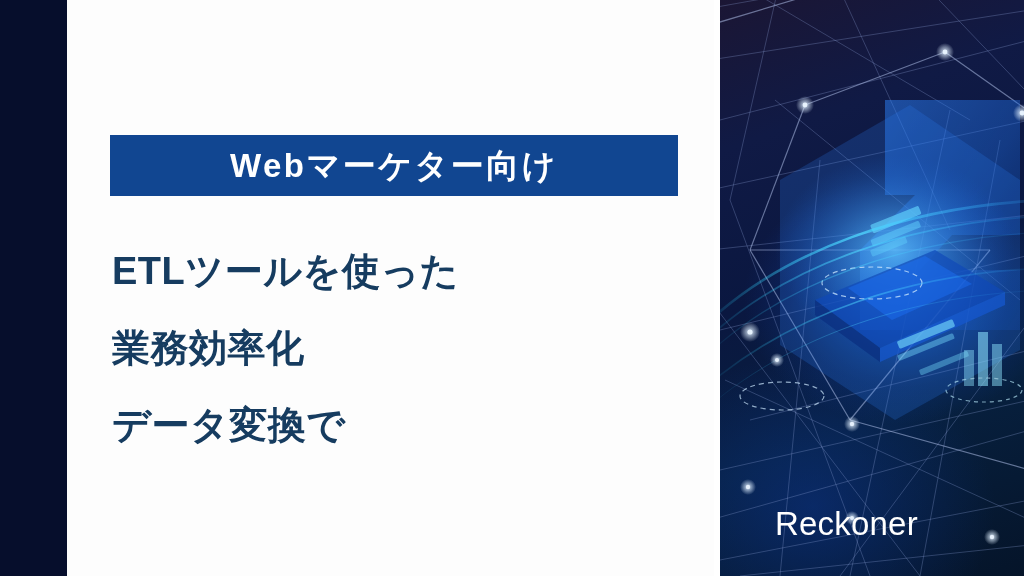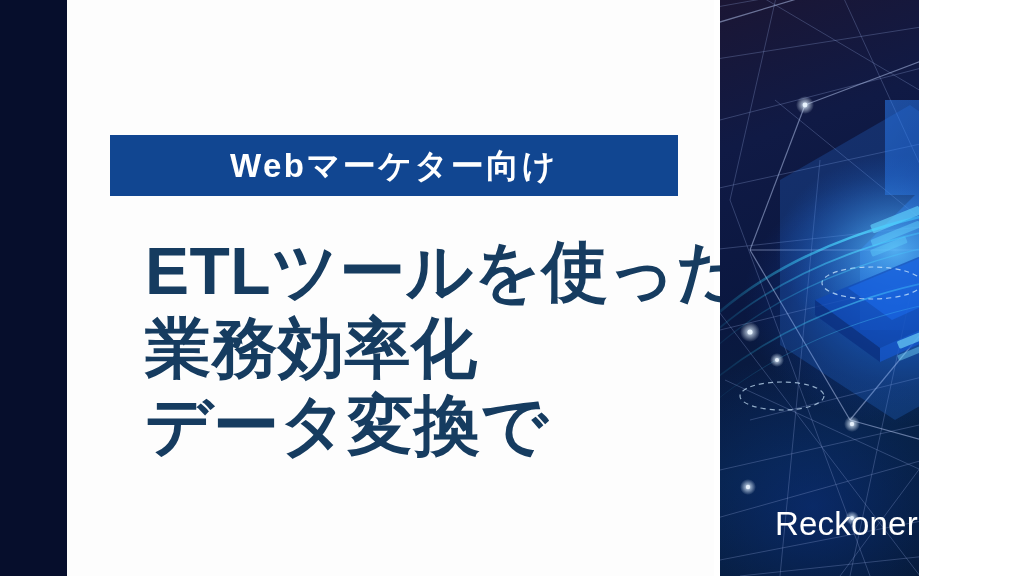--- a/index.html
+++ b/index.html
@@ -6,21 +6,21 @@
     margin: 0;
     padding: 0;
     background: #ffffff;
   }
   body {
     font-family: "Liberation Sans", "DejaVu Sans", sans-serif;
   }
 
   .slide {
     position: relative;
-    width: 919px;
+    width: 1024px;
     height: 576px;
     overflow: hidden;
     background: #ffffff;
   }
 
   
   .accent-bar {
     position: absolute;
     left: 0;
     top: 0;
@@ -63,26 +63,25 @@
 
   
   .headline {
     position: absolute;
     left: 45px;          
     top: 233px;
     width: 600px;
   }
   .headline-line {
     color: #163c60;
-    font-size: 66px;
+    font-size: 38px;
     font-weight: 700;
     line-height: 77px;
     letter-spacing: 0.5px;
     white-space: nowrap;
-    margin-left: 33px;
   }
 
   
   .hero {
     position: absolute;
     left: 692px;
     top: 0;
     width: 310px;
     height: 576px;
     overflow: hidden;

